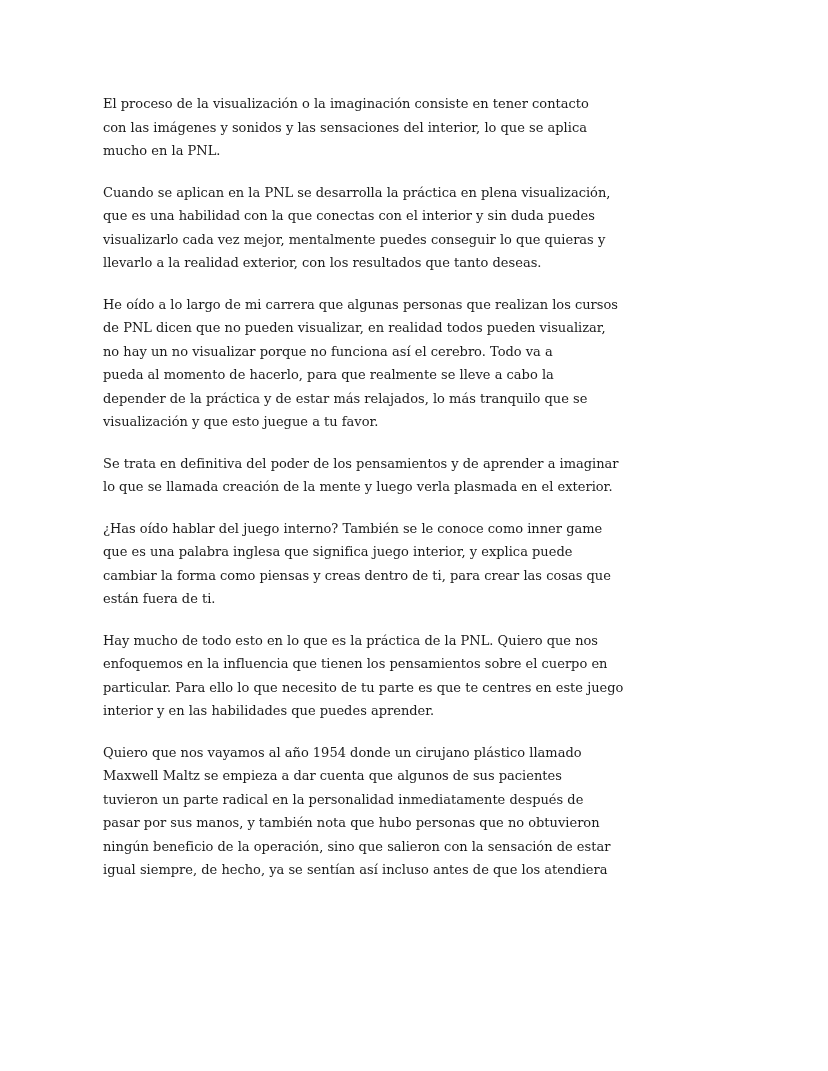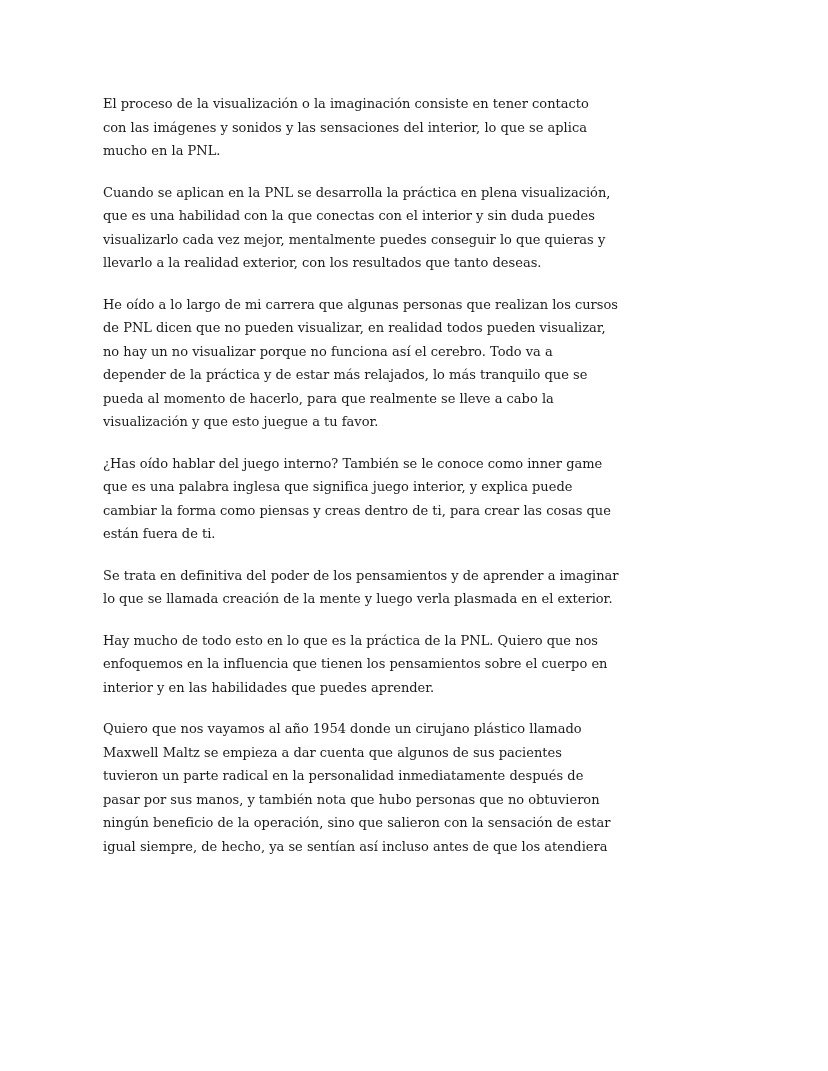--- a/index.html
+++ b/index.html
@@ -59,37 +59,38 @@
       <p class="block para">
         <span class="line"><span class="seg">Cuando se aplican en la PNL se desarrolla la práctica en plena visualización,</span></span>
         <span class="line"><span class="seg">que es una habilidad con la que conectas con el interior y sin duda puedes</span></span>
         <span class="line"><span class="seg">visualizarlo cada vez mejor, mentalmente puedes conseguir lo que quieras y</span></span>
         <span class="line"><span class="seg">llevarlo a la realidad exterior, con los resultados que tanto deseas.</span></span>
       </p>
       <p class="block para">
         <span class="line"><span class="seg">He oído a lo largo de mi carrera que algunas personas que realizan los cursos</span></span>
         <span class="line"><span class="seg">de PNL dicen que no pueden visualizar, en realidad todos pueden visualizar,</span></span>
         <span class="line"><span class="seg">no hay un </span><em class="seg">no visualizar</em><span class="seg"> porque no funciona así el cerebro. Todo va a</span></span>
+        <span class="line"><span class="seg">pueda al momento de hacerlo, para que realmente se lleve a cabo la</span></span>
         <span class="line"><span class="seg">depender de la práctica y de estar más relajados, lo más tranquilo que se</span></span>
-        <span class="line"><span class="seg">pueda al momento de hacerlo, para que realmente se lleve a cabo la</span></span>
         <span class="line"><span class="seg">visualización y que esto juegue a tu favor.</span></span>
+      </p>
+      <p class="block para">
+        <span class="line"><span class="seg">Se trata en definitiva del poder de los pensamientos y de aprender a imaginar</span></span>
+        <span class="line"><span class="seg">lo que se llamada </span><em class="seg">creación de la mente</em><span class="seg"> y luego verla plasmada en el exterior.</span></span>
       </p>
       <p class="block para">
         <span class="line"><span class="seg">¿Has oído hablar del juego interno? También se le conoce como </span><em class="seg">inner game</em></span>
         <span class="line"><span class="seg">que es una palabra inglesa que significa juego interior, y explica puede</span></span>
         <span class="line"><span class="seg">cambiar la forma </span><em class="seg">como piensas y creas dentro de ti, para crear las cosas que</em></span>
         <span class="line"><em class="seg">están fuera de ti.</em></span>
       </p>
       <p class="block para">
-        <span class="line"><span class="seg">Se trata en definitiva del poder de los pensamientos y de aprender a imaginar</span></span>
-        <span class="line"><span class="seg">lo que se llamada </span><em class="seg">creación de la mente</em><span class="seg"> y luego verla plasmada en el exterior.</span></span>
-      </p>
-      <p class="block para">
         <span class="line"><span class="seg">Hay mucho de todo esto en lo que es la práctica de la PNL. Quiero que nos</span></span>
         <span class="line"><span class="seg">enfoquemos en la influencia que tienen los pensamientos sobre el cuerpo en</span></span>
+        <span class="line"><span class="seg">particular. Para ello lo que necesito de tu parte es que te centres en este </span><em class="seg">juego</em></span>
         <span class="line"><em class="seg">interior</em><span class="seg"> y en las habilidades que puedes aprender.</span></span>
       </p>
       <p class="block para">
         <span class="line"><span class="seg">Quiero que nos vayamos al año 1954 donde un cirujano plástico llamado</span></span>
         <span class="line"><span class="seg">Maxwell Maltz se empieza a dar cuenta que algunos de sus pacientes</span></span>
         <span class="line"><span class="seg">tuvieron un parte radical en la personalidad inmediatamente después de</span></span>
         <span class="line"><span class="seg">pasar por sus manos, y también nota que hubo personas que no obtuvieron</span></span>
         <span class="line"><span class="seg">ningún beneficio de la operación, sino que salieron con la sensación de estar</span></span>
         <span class="line"><span class="seg">igual siempre, de hecho, ya se sentían así incluso antes de que los atendiera</span></span>
       </p>

